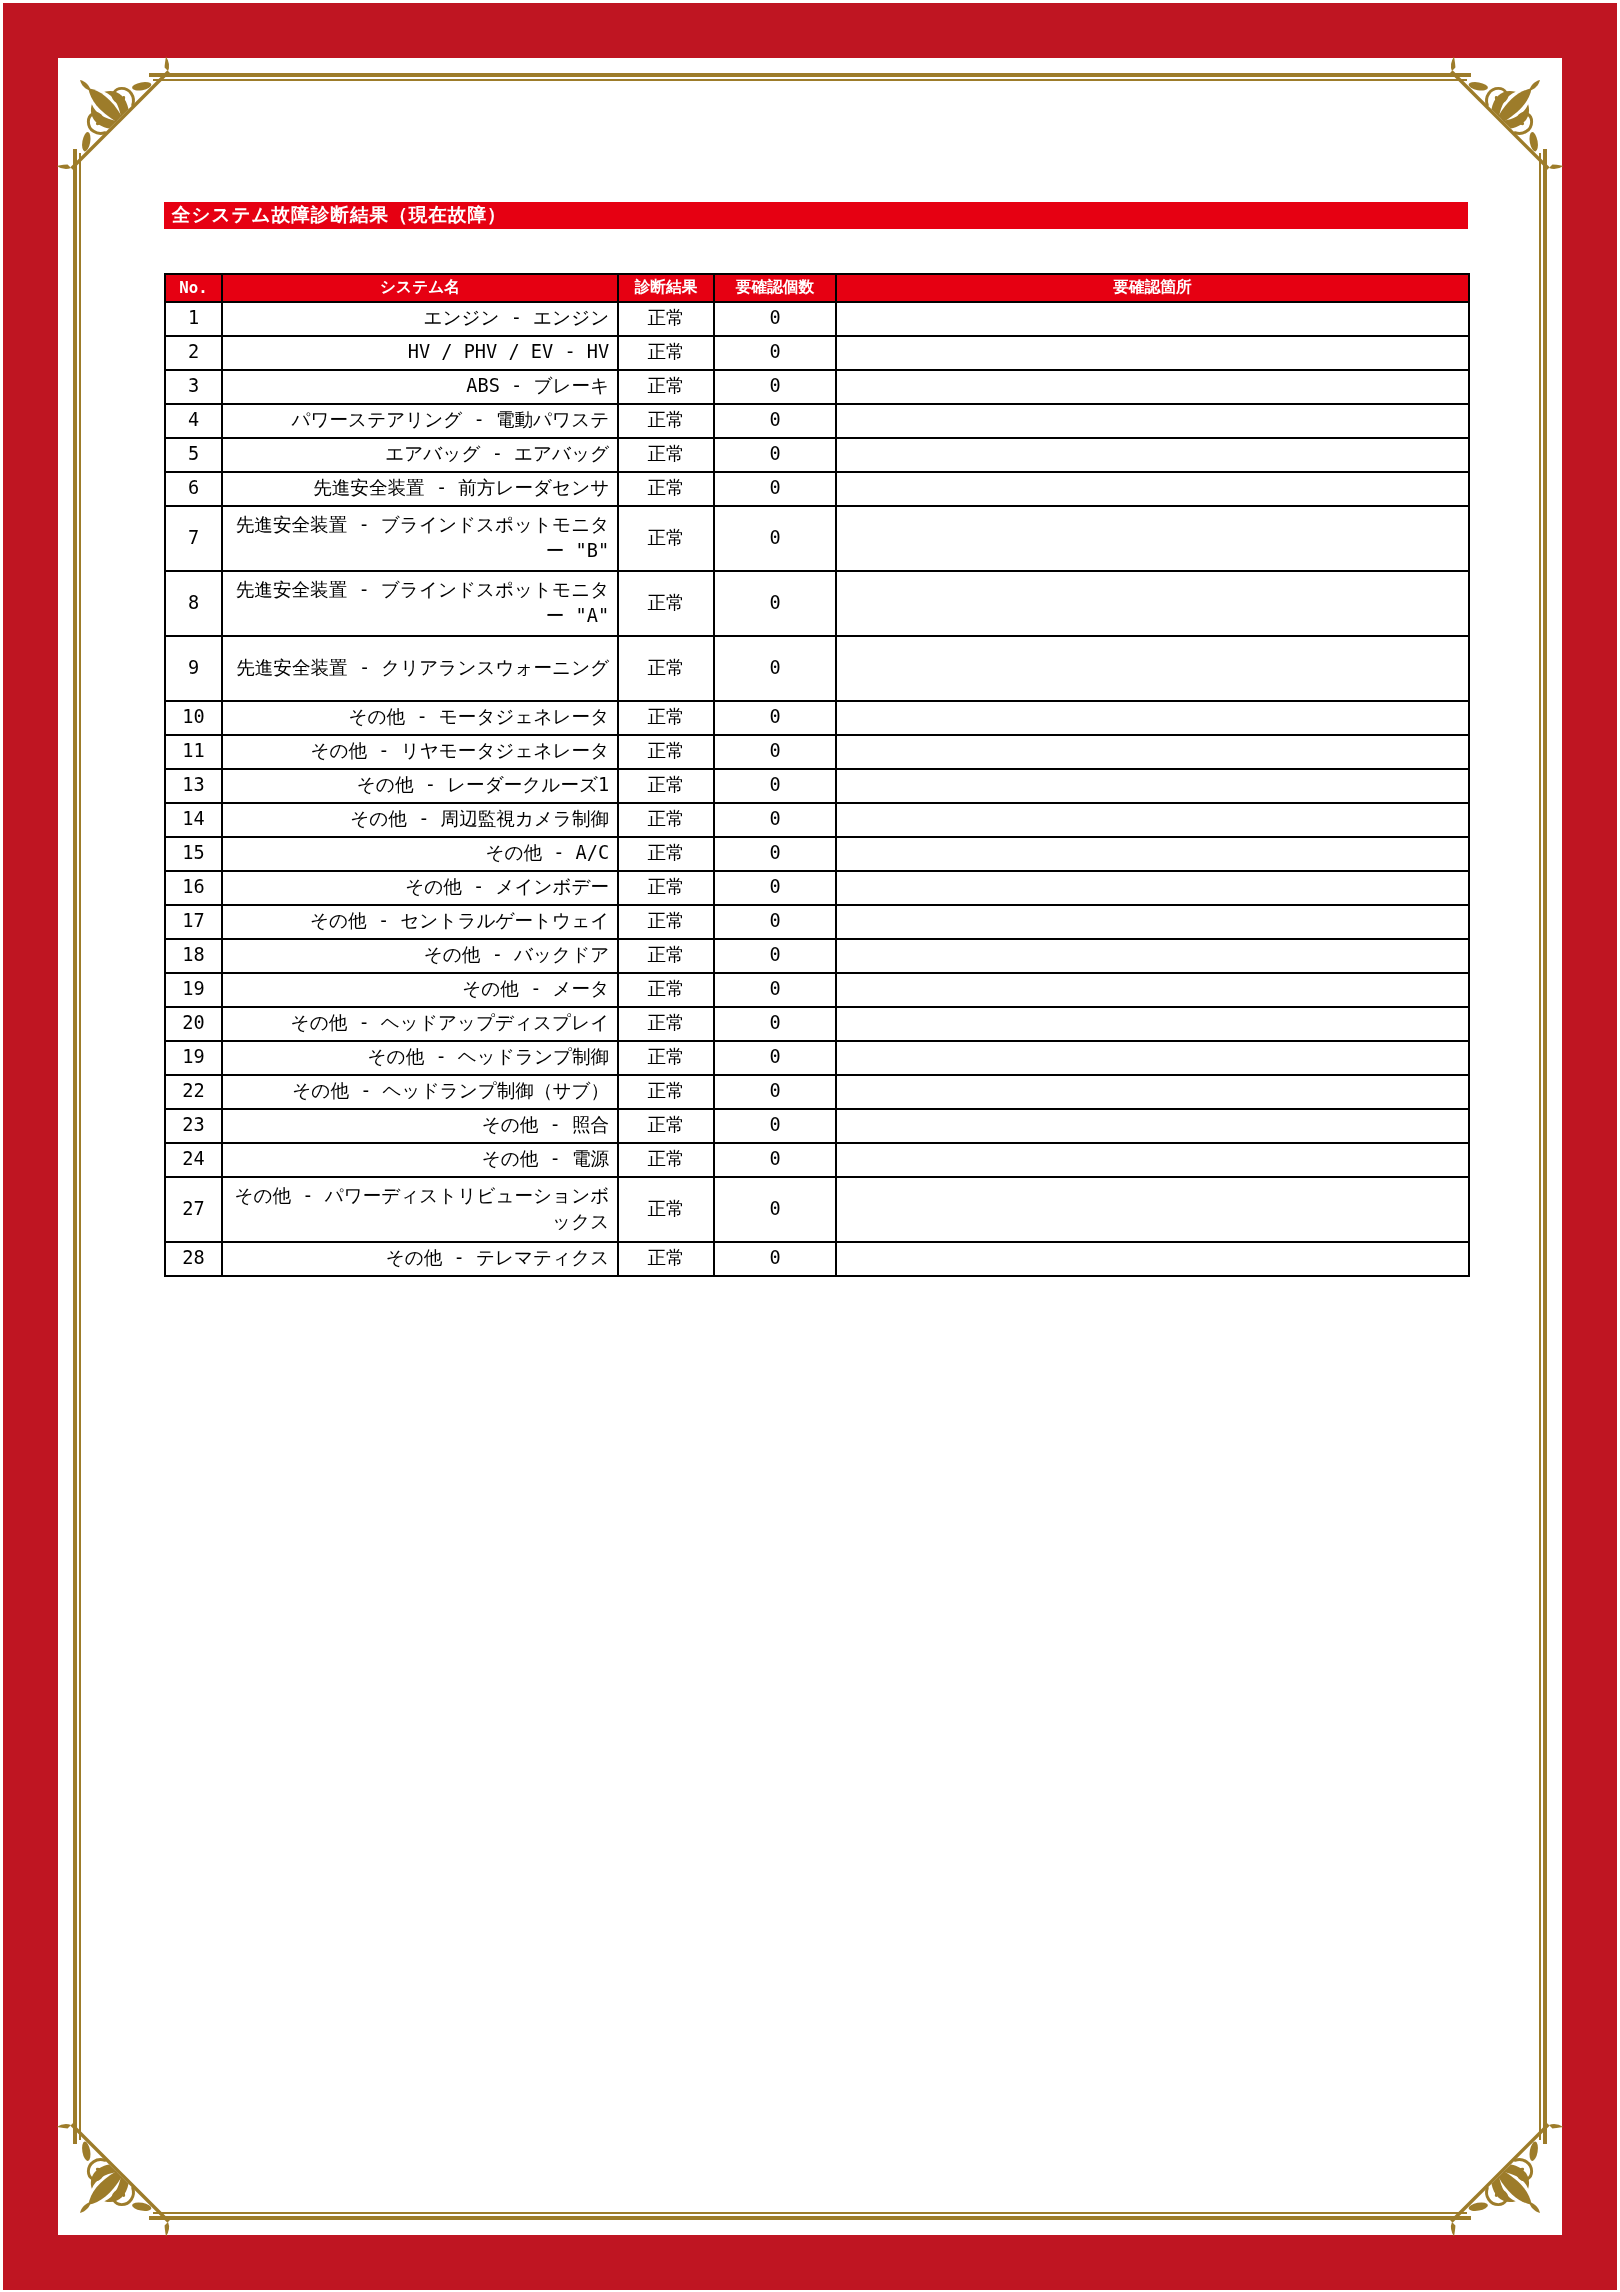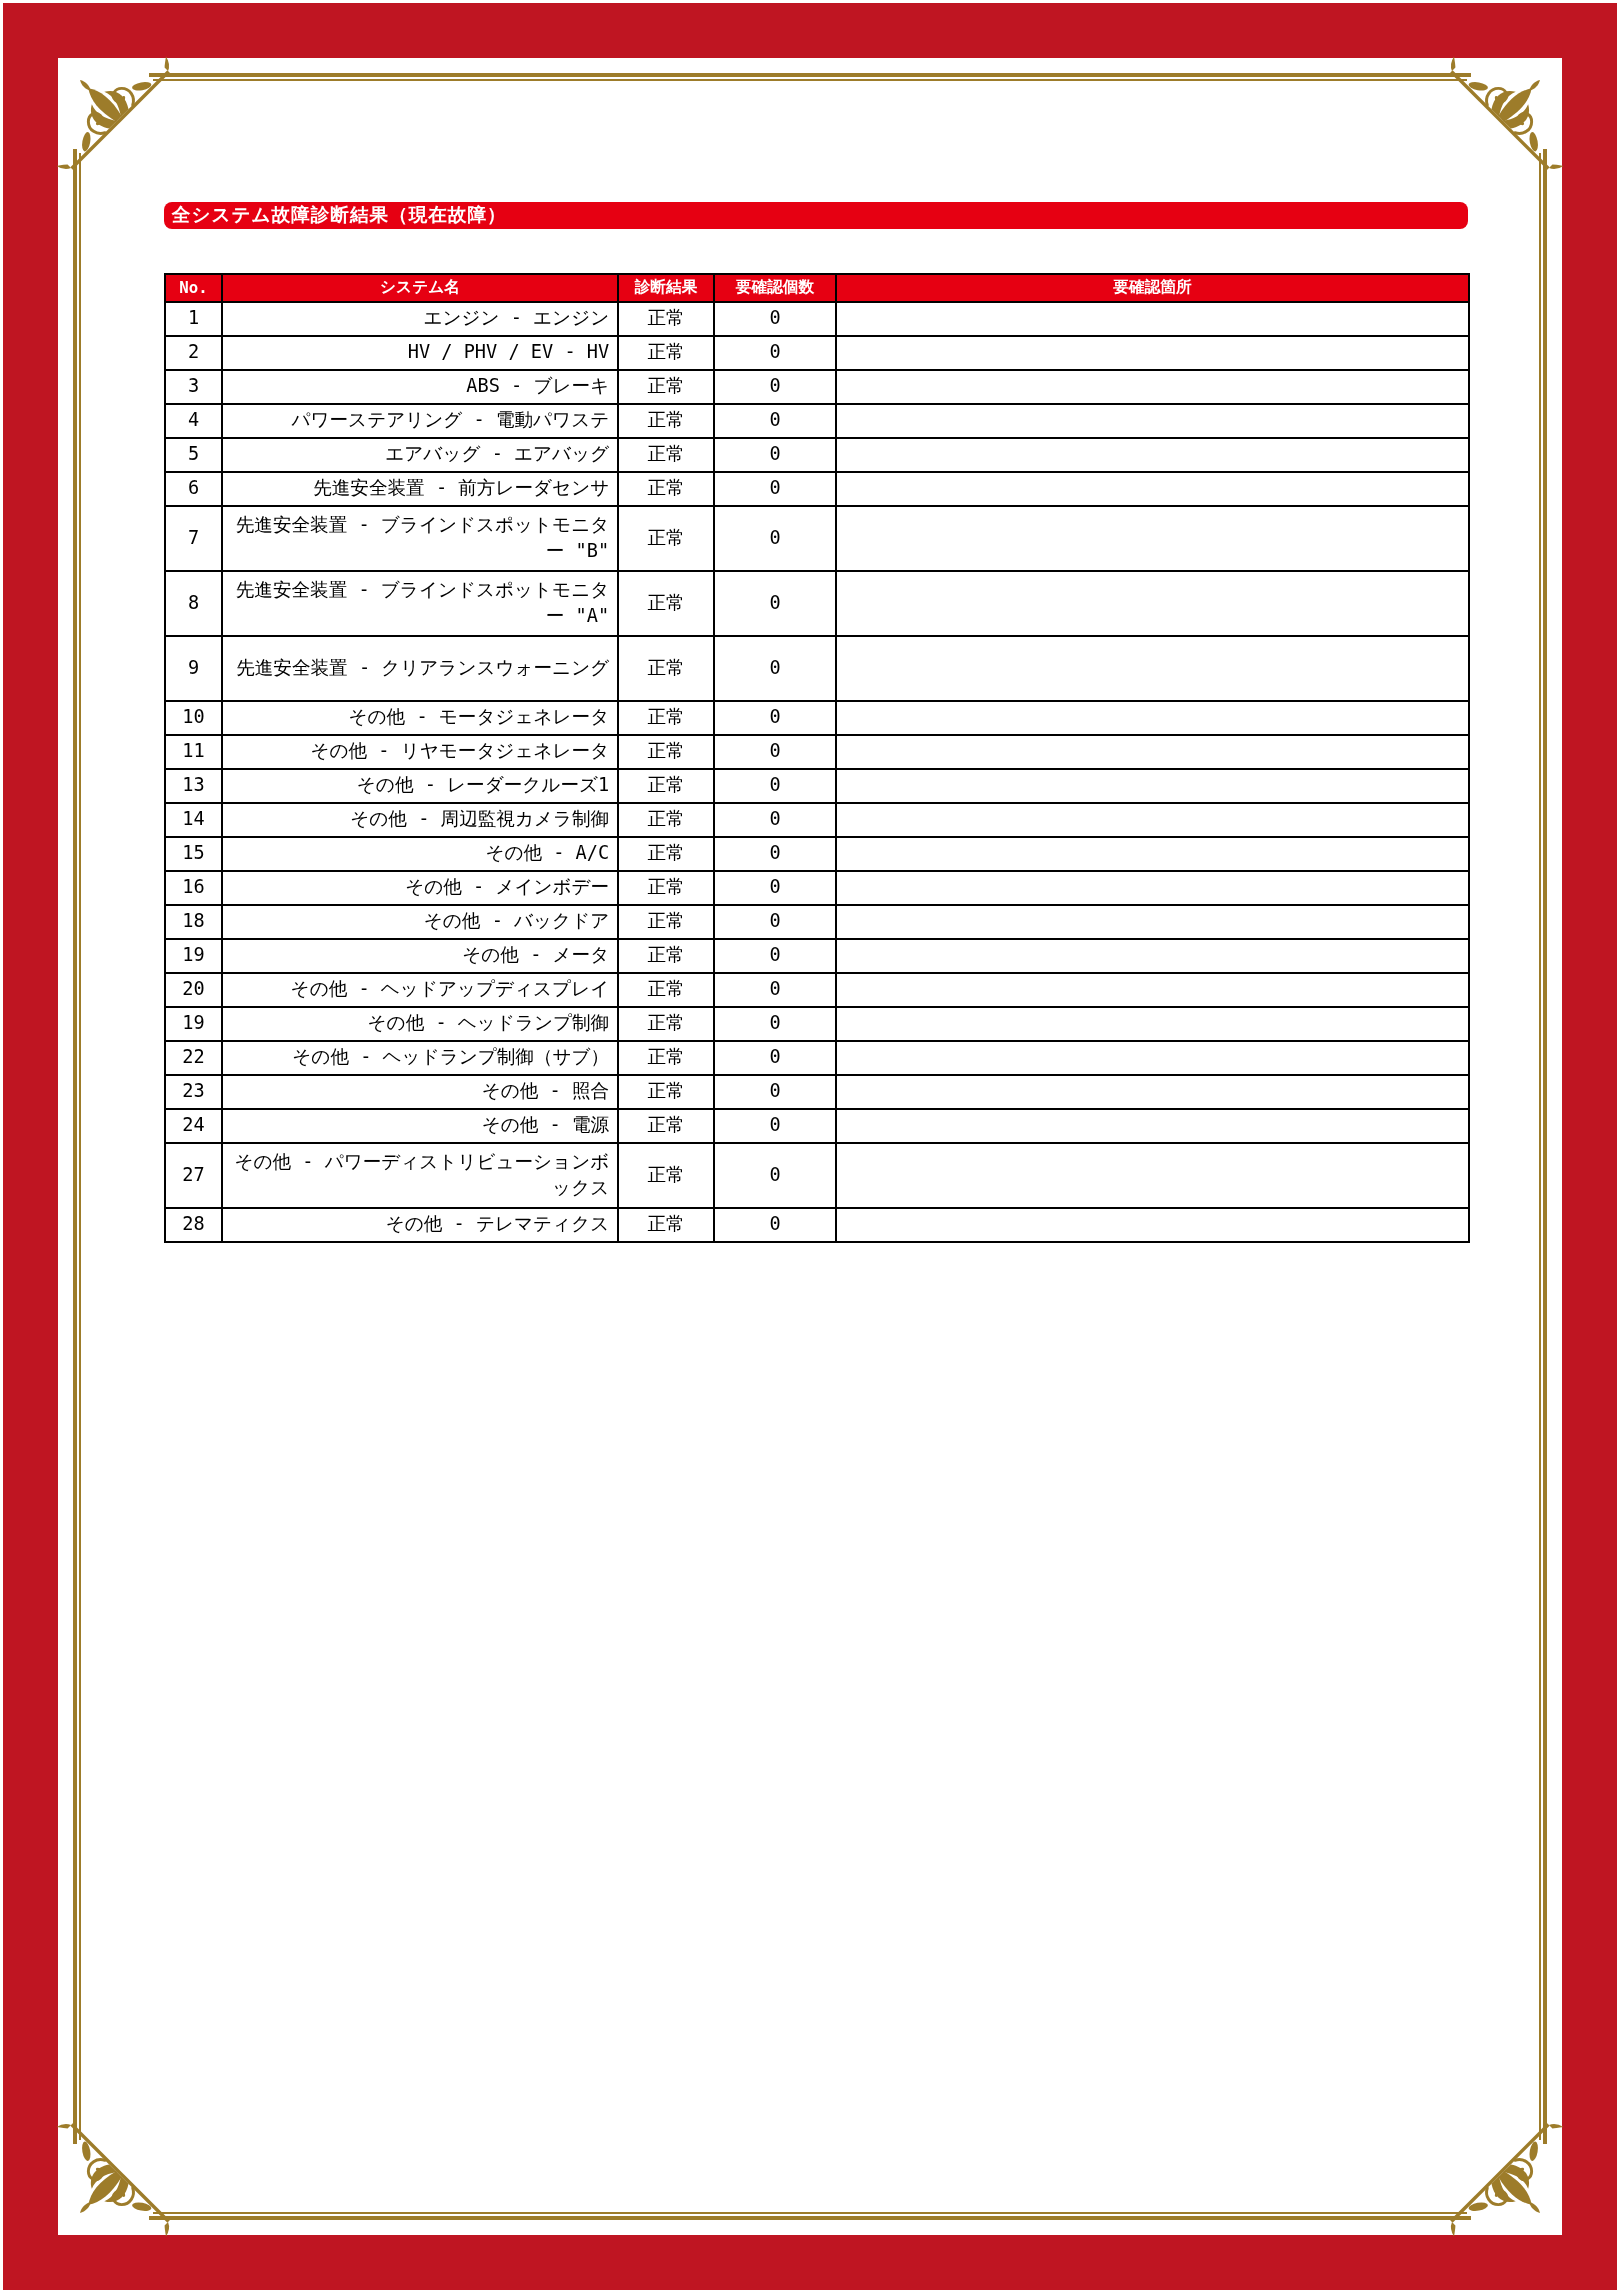--- a/index.html
+++ b/index.html
@@ -47,21 +47,20 @@
   .title-bar{
     background:var(--accent-red);
     color:#ffffff;
     font-weight:bold;
     font-size:18.6px;
     line-height:26.5px;
     height:26.5px;
     padding-left:7.8px;
     letter-spacing:1px;
     font-family:"DejaVu Sans Mono","DejaVu Sans",sans-serif;
-    border-radius:8px;
   }
   table.diag{
     margin-top:44px;
     border-collapse:collapse;
     width:1304px;
     table-layout:fixed;
     font-family:"DejaVu Sans Mono","DejaVu Sans",sans-serif;
   }
   table.diag th,table.diag td{
     border:2px solid #000000;
@@ -292,20 +291,27 @@
           <td class="col-location"></td>
         </tr>
         <tr>
           <td class="col-no">16</td>
           <td class="col-system">その他 - メインボデー</td>
           <td class="col-result">正常</td>
           <td class="col-count">0</td>
           <td class="col-location"></td>
         </tr>
         <tr>
+          <td class="col-no">17</td>
+          <td class="col-system">その他 - セントラルゲートウェイ</td>
+          <td class="col-result">正常</td>
+          <td class="col-count">0</td>
+          <td class="col-location"></td>
+        </tr>
+        <tr>
           <td class="col-no">18</td>
           <td class="col-system">その他 - バックドア</td>
           <td class="col-result">正常</td>
           <td class="col-count">0</td>
           <td class="col-location"></td>
         </tr>
         <tr>
           <td class="col-no">19</td>
           <td class="col-system">その他 - メータ</td>
           <td class="col-result">正常</td>

